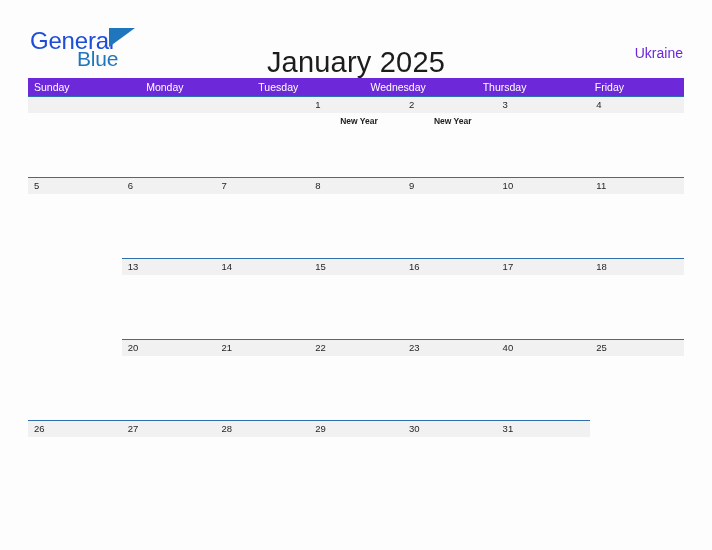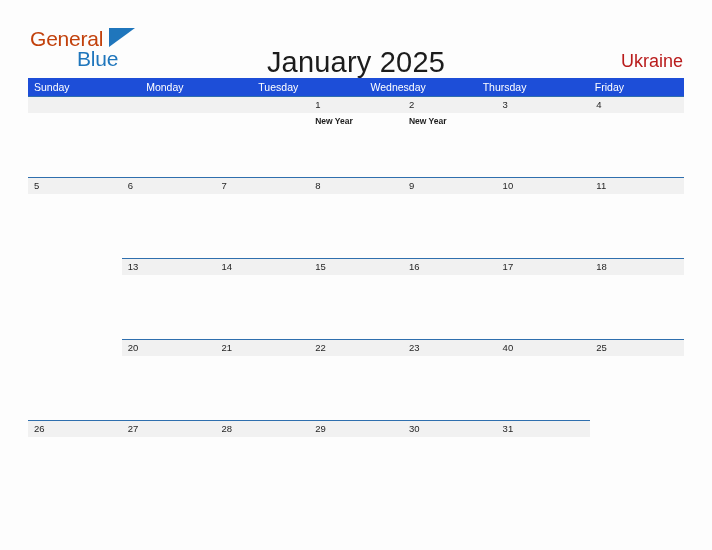--- a/index.html
+++ b/index.html
@@ -32,22 +32,22 @@
     left: 30px;
     top: 27px;
     width: 200px;
     height: 46px;
     user-select: none;
   }
   .logo-general {
     position: absolute;
     left: 0;
     top: 0;
-    font-size: 21px;
-    color: #c2410c;
+    font-size: 24px;
+    color: #1d4ed8;
     letter-spacing: -0.2px;
     font-family: "Liberation Sans", sans-serif;
   }
   .logo-triangle {
     position: absolute;
     left: 79px;
     top: 1px;
     width: 0;
     height: 0;
     border-left: 26px solid #1f76bc;
@@ -72,36 +72,36 @@
     font-size: 29px;
     color: #1c1c1c;
     font-weight: 400;
     letter-spacing: 0.2px;
     margin-top: 16px;
   }
 
   .region-label {
     position: absolute;
     right: 29px;
-    top: 51px;
-    font-size: 18px;
-    color: #b91c1c;
+    top: 45px;
+    font-size: 14px;
+    color: #6d28d9;
   }
 
   
   .calendar {
     position: absolute;
     left: 28px;
     top: 78px;
     width: 656px;
   }
 
   .weekday-header {
     display: flex;
-    background: #1d4ed8;
+    background: #6d28d9;
     height: 18px;
     gap: 17px;
   }
   .weekday-cell {
     flex: 1 1 0;
     color: #ffffff;
     font-size: 10.5px;
     line-height: 18px;
     padding-left: 6px;
     box-sizing: border-box;
@@ -127,20 +127,21 @@
   }
   .day-number {
     font-size: 9.5px;
     color: #252525;
     line-height: 15px;
     padding-left: 6px;
   }
   .events {
     padding-left: 6px;
     padding-top: 3px;
+    text-align: center;
   }
   .event {
     font-size: 8.5px;
     color: #1d1d1d;
     line-height: 11px;
     font-weight: bold;
     white-space: nowrap;
   }
 </style>
 </head>

